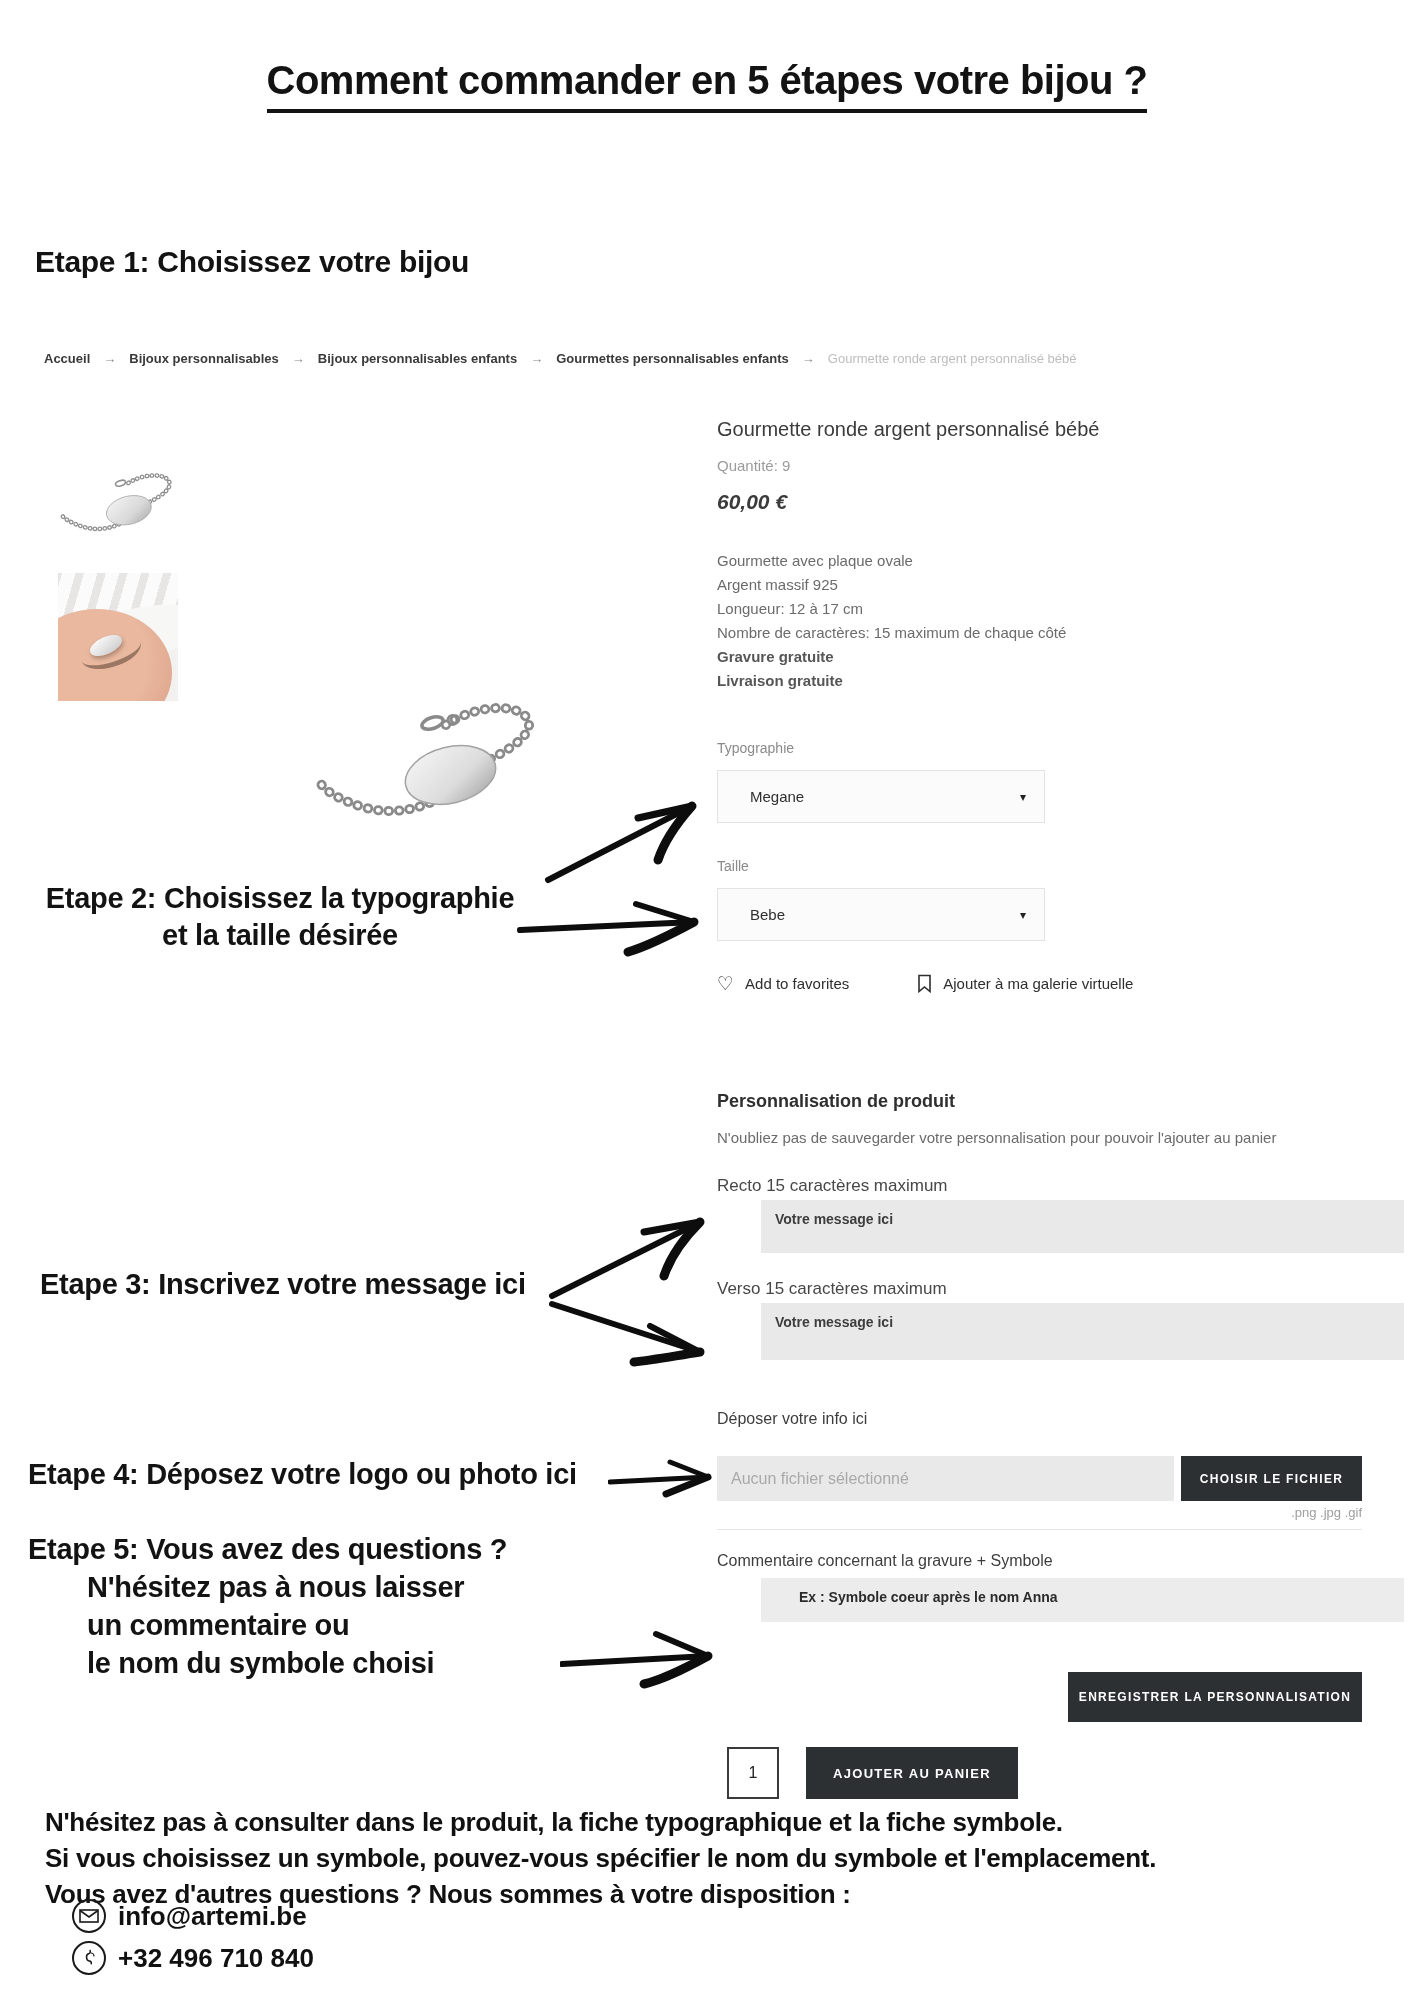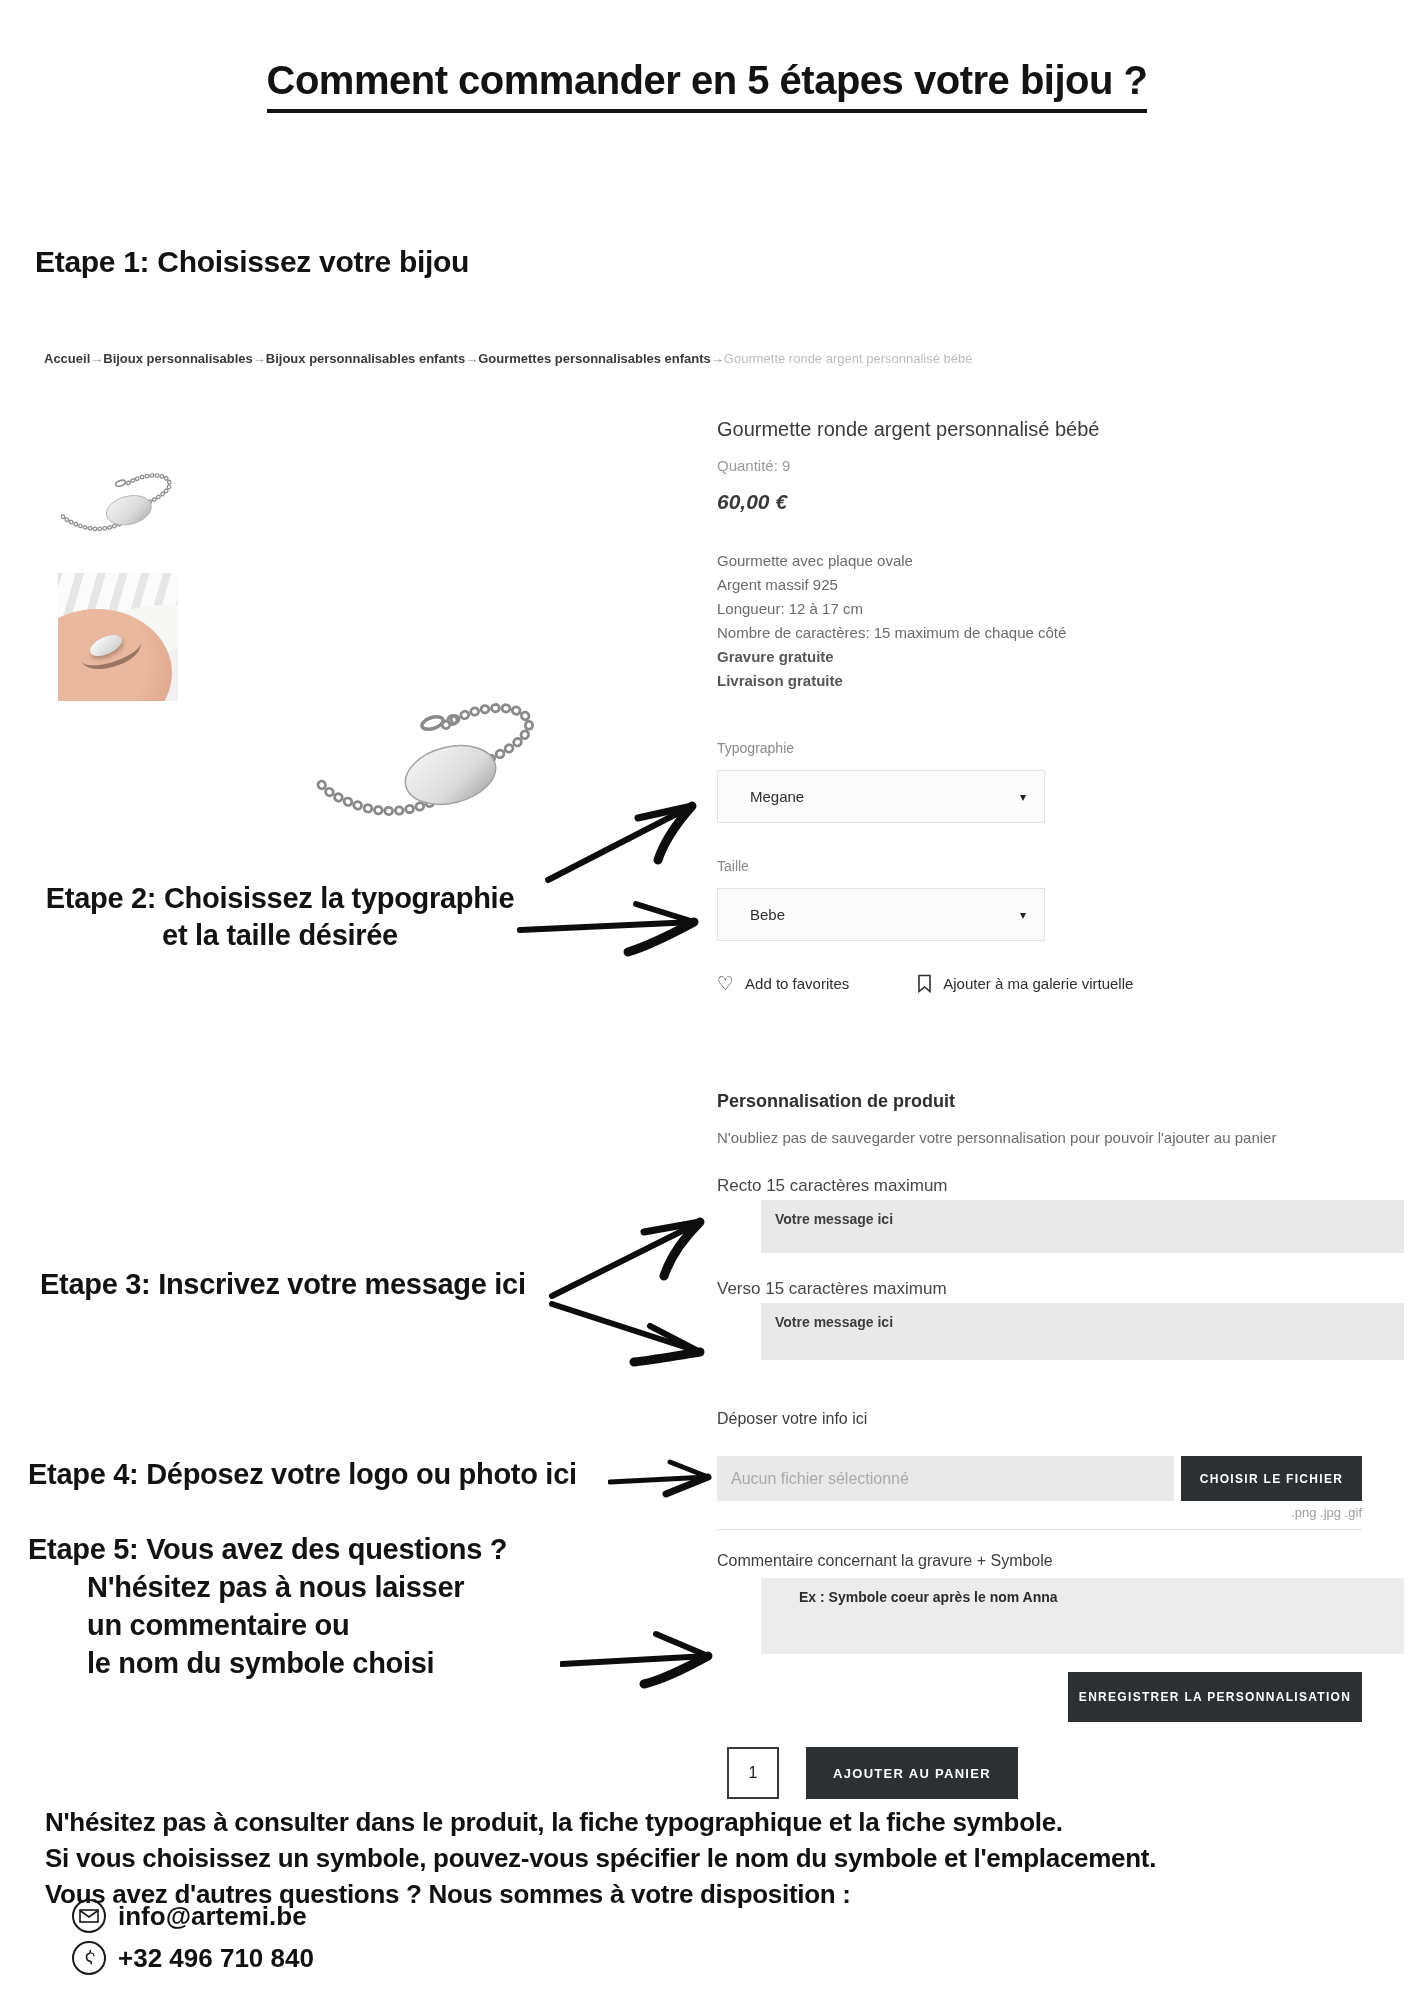--- a/index.html
+++ b/index.html
@@ -11,21 +11,21 @@
   .page-title span{display:inline-block;font-size:40px;font-weight:bold;color:#131313;
         letter-spacing:-0.5px;border-bottom:4px solid #131313;padding-bottom:6px;}
   .step{font-weight:bold;color:#131313;letter-spacing:-0.3px;font-size:29px;line-height:37px;}
   .step1{left:35px;top:243px;font-size:30px;}
   .step2{left:30px;top:880px;width:500px;text-align:center;}
   .step3{left:40px;top:1266px;}
   .step4{left:28px;top:1456px;}
   .step5{left:28px;top:1530px;line-height:38px;}
   .step5 .ind{margin-left:59px;}
   
-  .breadcrumb{left:44px;top:351px;display:flex;align-items:center;
+  .breadcrumb{left:44px;top:351px;display:flex;gap:13px;align-items:center;
               font-size:13px;font-weight:600;color:#3a3a3a;white-space:nowrap;}
   .breadcrumb .sep{color:#8a8a8a;font-weight:400;}
   .breadcrumb .current{color:#bdbdbd;font-weight:400;}
   
   .prod-name{left:717px;top:418px;font-size:20px;color:#3b3b3b;}
   .prod-qty{left:717px;top:457px;font-size:15px;color:#9b9b9b;}
   .prod-price{left:717px;top:490px;font-size:21px;font-weight:bold;font-style:italic;color:#3b3b3b;}
   .prod-desc{left:717px;top:549px;font-size:15px;line-height:24px;color:#6b6b6b;}
   .prod-desc .b{font-weight:bold;color:#565656;}
   .sel-label{font-size:14px;color:#8a8a8a;}
@@ -192,21 +192,21 @@
   <div class="abs f-label" style="left:717px;top:1279px;">Verso 15 caractères maximum</div>
   <div class="abs field" style="top:1303px;height:57px;">Votre message ici</div>
 
   <div class="abs upload-label" style="left:717px;top:1410px;">Déposer votre info ici</div>
   <div class="abs filefield">Aucun fichier sélectionné</div>
   <div class="abs darkbtn filebtn">CHOISIR LE FICHIER</div>
   <div class="abs ftypes">.png .jpg .gif</div>
   <div class="abs divider"></div>
 
   <div class="abs comment-label" style="left:717px;top:1552px;">Commentaire concernant la gravure + Symbole</div>
-  <div class="abs field" style="top:1578px;height:76px;background:#ececec;color:#2b2b2b;font-weight:bold;padding-left:38px;">Ex : Symbole coeur après le nom Anna</div>
+  <div class="abs field" style="top:1578px;height:44px;background:#ececec;color:#2b2b2b;font-weight:bold;padding-left:38px;">Ex : Symbole coeur après le nom Anna</div>
 
   <div class="abs darkbtn savebtn">ENREGISTRER LA PERSONNALISATION</div>
   <div class="abs qty">1</div>
   <div class="abs darkbtn cartbtn">AJOUTER AU PANIER</div>
 
   <div class="abs step step2">
     <div>Etape 2: Choisissez la typographie</div>
     <div>et la taille désirée</div>
   </div>
   <div class="abs step step3">Etape 3: Inscrivez votre message ici</div>

